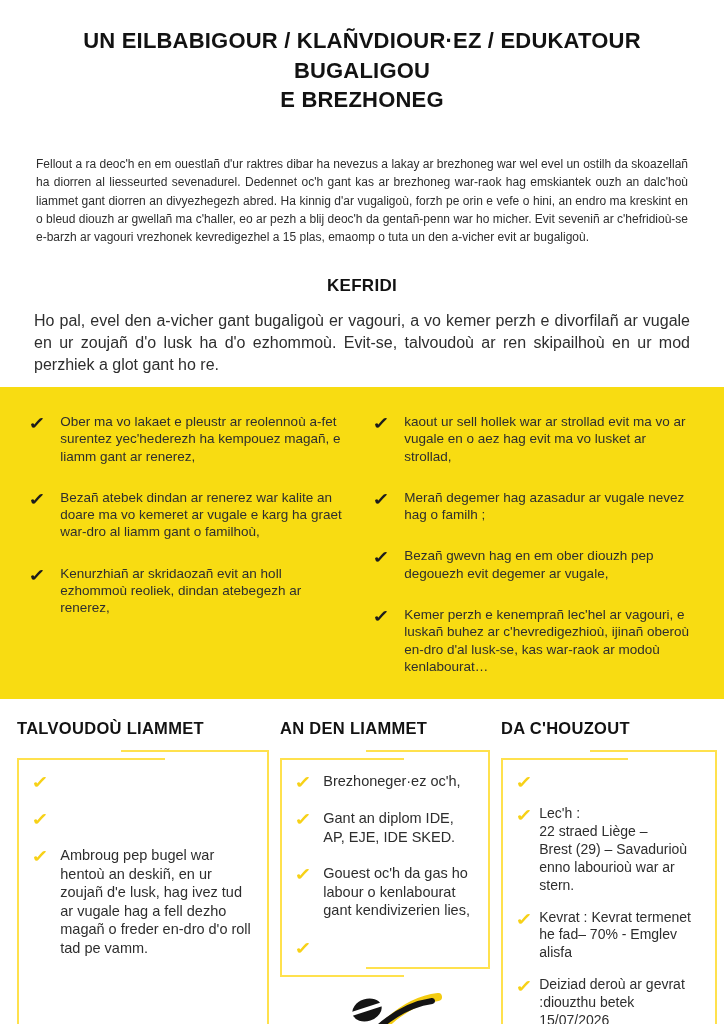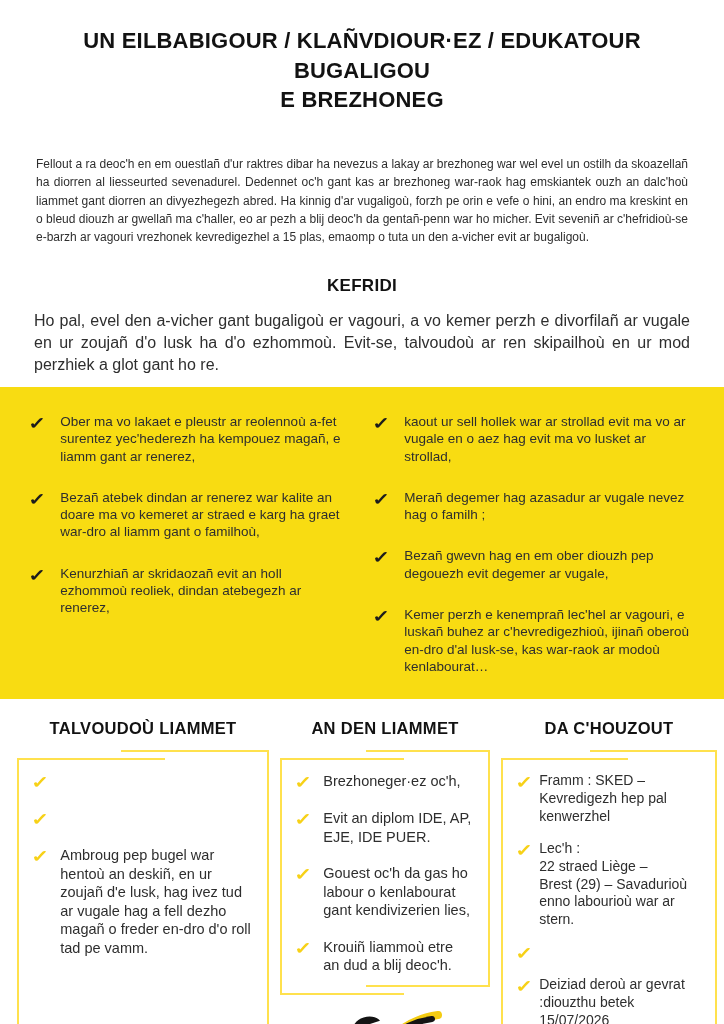--- a/index.html
+++ b/index.html
@@ -40,21 +40,21 @@
   .check{
     font-size:17px;line-height:1;font-weight:bold;flex:0 0 auto;margin-top:2px;
     transform:scaleX(1.25);
   }
   .yellow-box .check{color:#1c1c1c;}
   .bottom{
     display:grid;grid-template-columns:252px 210px 216px;column-gap:11px;
     margin:16px 17px 0;align-items:start;
   }
   .col-heading{
-    text-align:center;font-weight:bold;font-size:16.5px;color:var(--ink);
+    font-weight:bold;font-size:16.5px;color:var(--ink);
     margin:4px 0 12px;font-stretch:condensed;letter-spacing:.3px;
   }
   .frame{position:relative;padding:22px 18px 20px 16px;box-sizing:border-box;}
   .frame::before{
     content:"";position:absolute;left:0;top:8px;bottom:0;width:58%;
     border:2px solid var(--frameYellow);border-right:none;pointer-events:none;
   }
   .frame::after{
     content:"";position:absolute;right:0;top:0;bottom:8px;width:58%;
     border:2px solid var(--frameYellow);border-left:none;pointer-events:none;
@@ -82,21 +82,21 @@
   <p class="kefridi-text">Ho pal, evel den a-vicher gant bugaligoù er vagouri, a vo kemer perzh e divorfilañ ar vugale en ur zoujañ d'o lusk ha d'o ezhommoù. Evit-se, talvoudoù ar ren skipailhoù en ur mod perzhiek a glot gant ho re.</p>
 
   <div class="yellow-box">
     <div class="duty-col">
         <div class="check-item">
           <span class="check">✓</span>
           <span class="check-text">Ober ma vo lakaet e pleustr ar reolennoù a-fet surentez yec'hederezh ha kempouez magañ, e liamm gant ar renerez,</span>
         </div>
         <div class="check-item">
           <span class="check">✓</span>
-          <span class="check-text">Bezañ atebek dindan ar renerez war kalite an doare ma vo kemeret ar straed e karg ha graet war-dro al liamm gant o familhoù,</span>
+          <span class="check-text">Bezañ atebek dindan ar renerez war kalite an doare ma vo kemeret ar vugale e karg ha graet war-dro al liamm gant o familhoù,</span>
         </div>
         <div class="check-item">
           <span class="check">✓</span>
           <span class="check-text">Kenurzhiañ ar skridaozañ evit an holl ezhommoù reoliek, dindan atebegezh ar renerez,</span>
         </div>
       </div>
     <div class="duty-col">
         <div class="check-item">
           <span class="check">✓</span>
           <span class="check-text">kaout ur sell hollek war ar strollad evit ma vo ar vugale en o aez hag evit ma vo lusket ar strollad,</span>
@@ -136,29 +136,28 @@
 
     <div class="col-den">
       <h3 class="col-heading">AN DEN LIAMMET</h3>
       <div class="frame">
           <div class="check-item">
             <span class="check">✓</span>
             <span class="check-text">Brezhoneger·ez oc'h,</span>
           </div>
           <div class="check-item">
             <span class="check">✓</span>
-            <span class="check-text">Evit an diplom IDE, AP, EJE, IDE PUER.</span>
+            <span class="check-text">Gant an diplom IDE, AP, EJE, IDE SKED.</span>
           </div>
           <div class="check-item">
             <span class="check">✓</span>
             <span class="check-text">Gouest oc'h da gas ho labour o kenlabourat gant kendivizerien lies,</span>
           </div>
           <div class="check-item">
             <span class="check">✓</span>
-            <span class="check-text">Krouiñ liammoù etre an dud a blij deoc'h.</span>
           </div>
         </div>
 
       <div class="logo-wrap">
         <svg width="150" height="96" viewBox="0 0 150 96" aria-hidden="true">
           <path d="M78 29 Q102 7 128 4" fill="none" stroke="#F4CC12" stroke-width="8" stroke-linecap="round"></path>
           <path d="M68 35 Q94 12 122 8" fill="none" stroke="#141414" stroke-width="6" stroke-linecap="round"></path>
           <g transform="rotate(-18 57 17)">
             <ellipse cx="57" cy="17" rx="15" ry="11" fill="#141414"></ellipse>
             <rect x="40" y="14" width="34" height="4" fill="#ffffff"></rect>
@@ -168,31 +167,30 @@
           <text x="75" y="90" text-anchor="middle" font-family="Liberation Sans, sans-serif" font-size="28" font-weight="bold" letter-spacing="6" fill="#141414">SKED</text>
         </svg>
       </div>
     </div>
 
     <div class="col-da">
       <h3 class="col-heading">DA C'HOUZOUT</h3>
       <div class="frame">
           <div class="check-item">
             <span class="check">✓</span>
-            <span class="check-text">Framm : SKED –
-Kevredigezh hep pal kenwerzhel</span>
           </div>
           <div class="check-item">
             <span class="check">✓</span>
             <span class="check-text">Lec'h :
 22 straed Liège –
 Brest (29) – Savadurioù enno labourioù war ar stern.</span>
           </div>
           <div class="check-item">
             <span class="check">✓</span>
+            <span class="check-text">Kevrat : Kevrat termenet he fad– 70% - Emglev alisfa</span>
           </div>
           <div class="check-item">
             <span class="check">✓</span>
             <span class="check-text">Deiziad deroù ar gevrat :diouzthu betek 15/07/2026</span>
           </div>
         </div>
     </div>
 
   </div>
 

